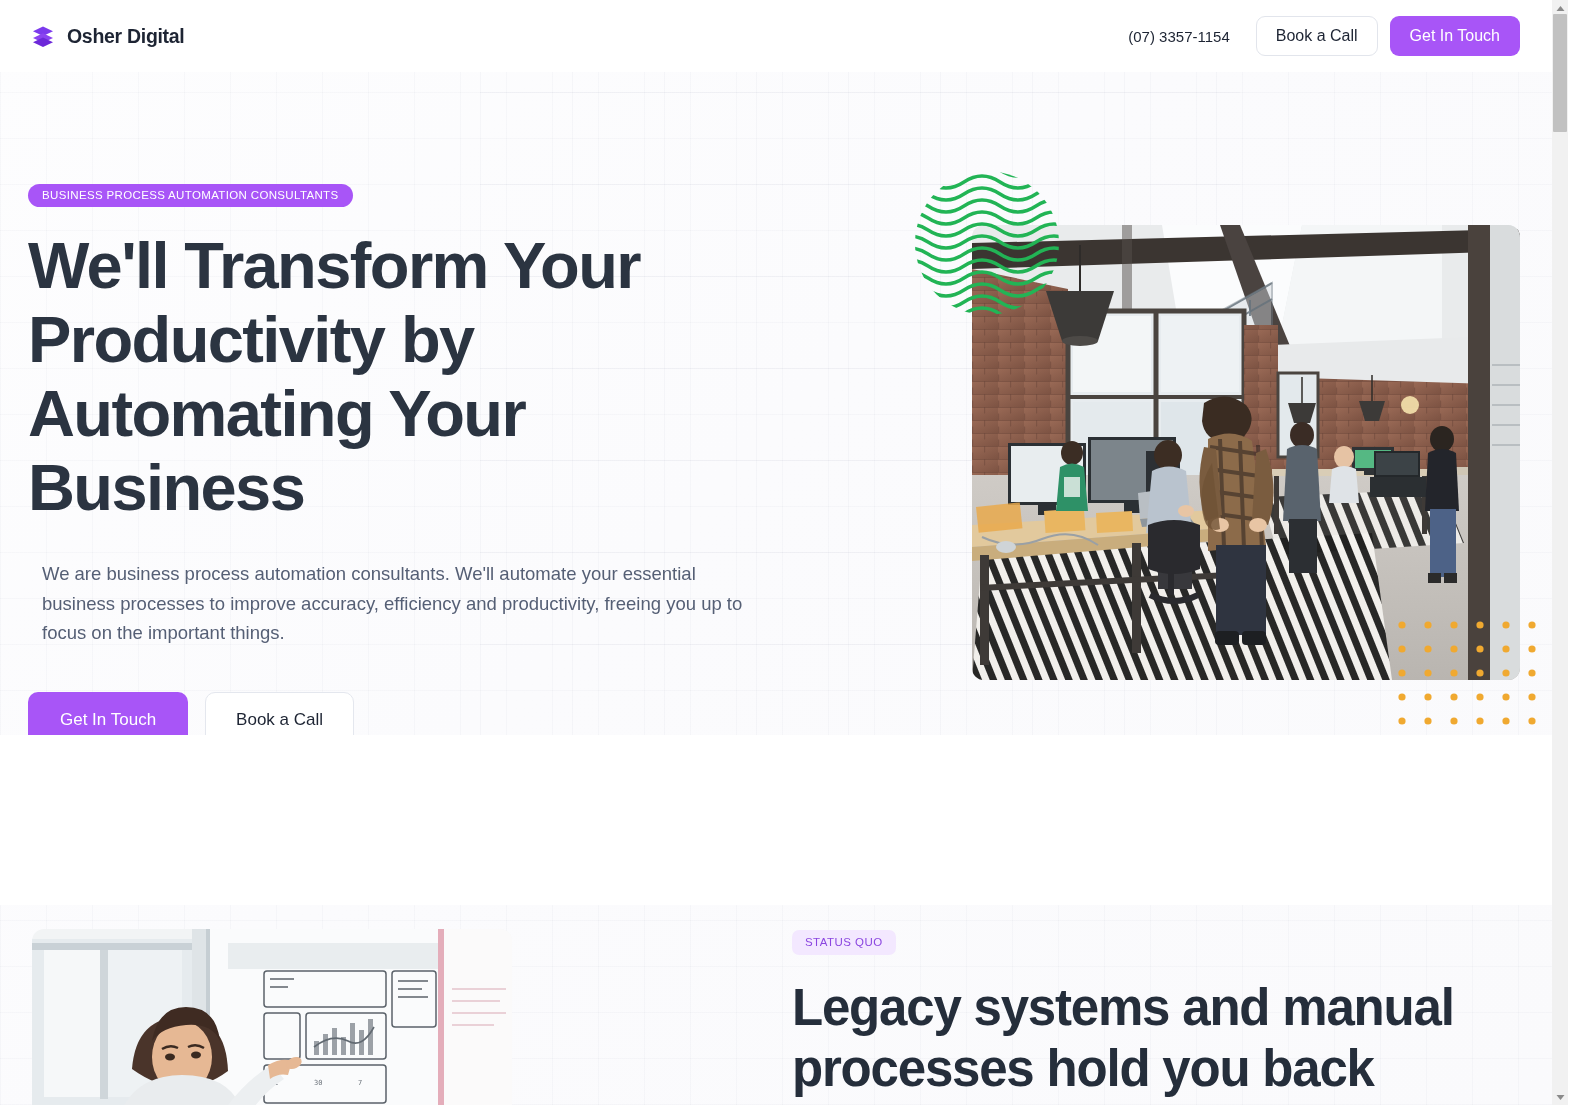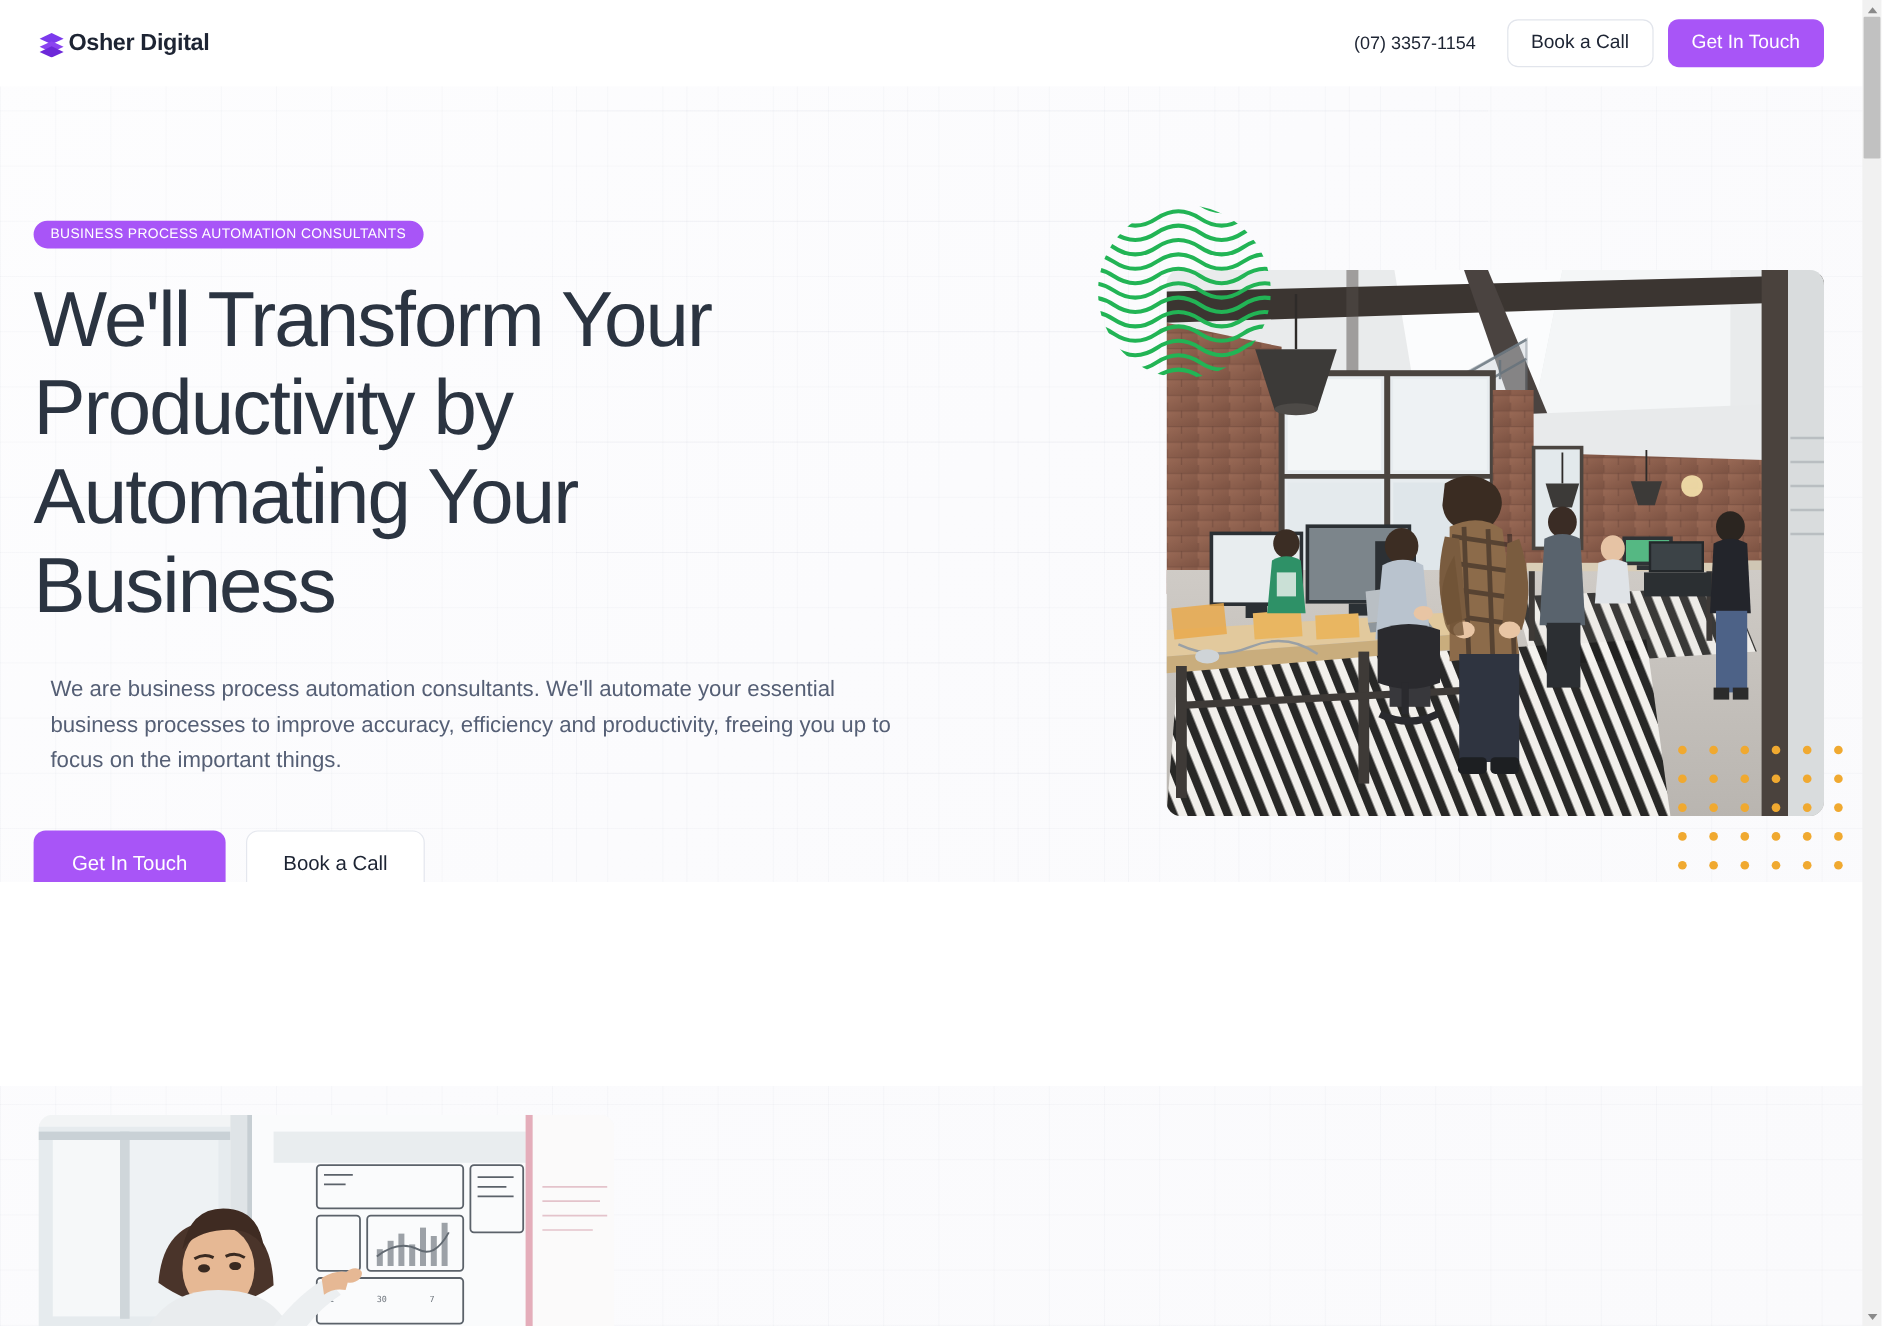--- a/index.html
+++ b/index.html
@@ -36,21 +36,21 @@
     position:absolute; left:0; top:735px; width:100%; height:170px;
     background:#ffffff; pointer-events:none;
   }
 
   
   header{
     position:absolute; top:0; left:0; width:1568px; height:72px;
     display:flex; align-items:center; background:rgba(255,255,255,.96);
     z-index:40;
   }
-  .logo{ display:flex; align-items:flex-end; gap:3px; margin-left:32px; cursor:pointer;}
+  .logo{ display:flex; align-items:flex-start; gap:13px; margin-left:32px; cursor:pointer;}
   .logo-mark{ width:22px; height:22px; display:block; }
   .logo-text{ font-size:19.5px; font-weight:700; color:#1d2433; letter-spacing:-.3px; }
 
   nav{ display:flex; align-items:center; gap:0; margin-left:188px; }
   nav a{
     font-size:16.5px; color:#2b3344; text-decoration:none;
     padding:0 37px; display:flex; align-items:center; gap:7px; cursor:pointer;
   }
   .chev{ width:13px; height:13px; display:block; }
 
@@ -74,21 +74,21 @@
   .hero{ position:absolute; top:0; left:0; width:100%; height:760px; }
   .hero-left{ position:absolute; left:28px; top:184px; width:760px; }
 
   .eyebrow{
     display:inline-block; background:#a855f7; color:#fff;
     font-size:11.5px; font-weight:500; letter-spacing:.35px;
     padding:5px 14px 6px; border-radius:20px;
   }
   h1.hero-title{
     margin-top:22px;
-    font-size:65px; line-height:74px; font-weight:400;
+    font-size:65px; line-height:74px; font-weight:700;
     color:#2b3441; letter-spacing:-1.6px; max-width:660px;
   }
   p.hero-sub{
     margin-top:34px; font-size:18.5px; line-height:29.5px;
     color:#555f75; max-width:712px;margin-left:14px;
   }
   .hero-ctas{ margin-top:44px; display:flex; align-items:center; }
   .btn-lg-purple{
     background:#a855f7; color:#fff; border:none; height:56px; padding:0 32px;
     font-size:17px; border-radius:10px; margin-right:17px;
@@ -490,20 +490,24 @@
         </g>
 
         <g>
           <path d="M196 176 q22 -28 44 -40 l12 14 q-22 14 -38 40 Z" fill="#eceff1"></path>
           <path d="M236 136 q14 -8 24 -4 l-4 14 q-10 -2 -18 4 Z" fill="#e6b894"></path>
           <ellipse cx="262" cy="134" rx="8" ry="5.5" fill="#e6b894" transform="rotate(-25 262 134)"></ellipse>
         </g>
       </svg>
     </div>
 
+    <div class="sec2-right">
+      <span class="badge-quo">STATUS QUO</span>
+      <h2 class="sec2-title">Legacy systems and manual processes hold you back</h2>
+    </div>
   </section>
 
   <header>
     <div class="logo">
       <span class="logo-mark">
         <svg viewBox="0 0 22 22" aria-hidden="true">
           <polygon points="11,1.5 21,6.2 11,10.9 1,6.2" fill="#7c3aed"></polygon>
           <polygon points="11,8.3 21,13 11,17.7 1,13" fill="#8b44f0"></polygon>
           <polygon points="11,12.6 21,17.3 11,22 1,17.3" fill="#6d28d9"></polygon>
         </svg>

